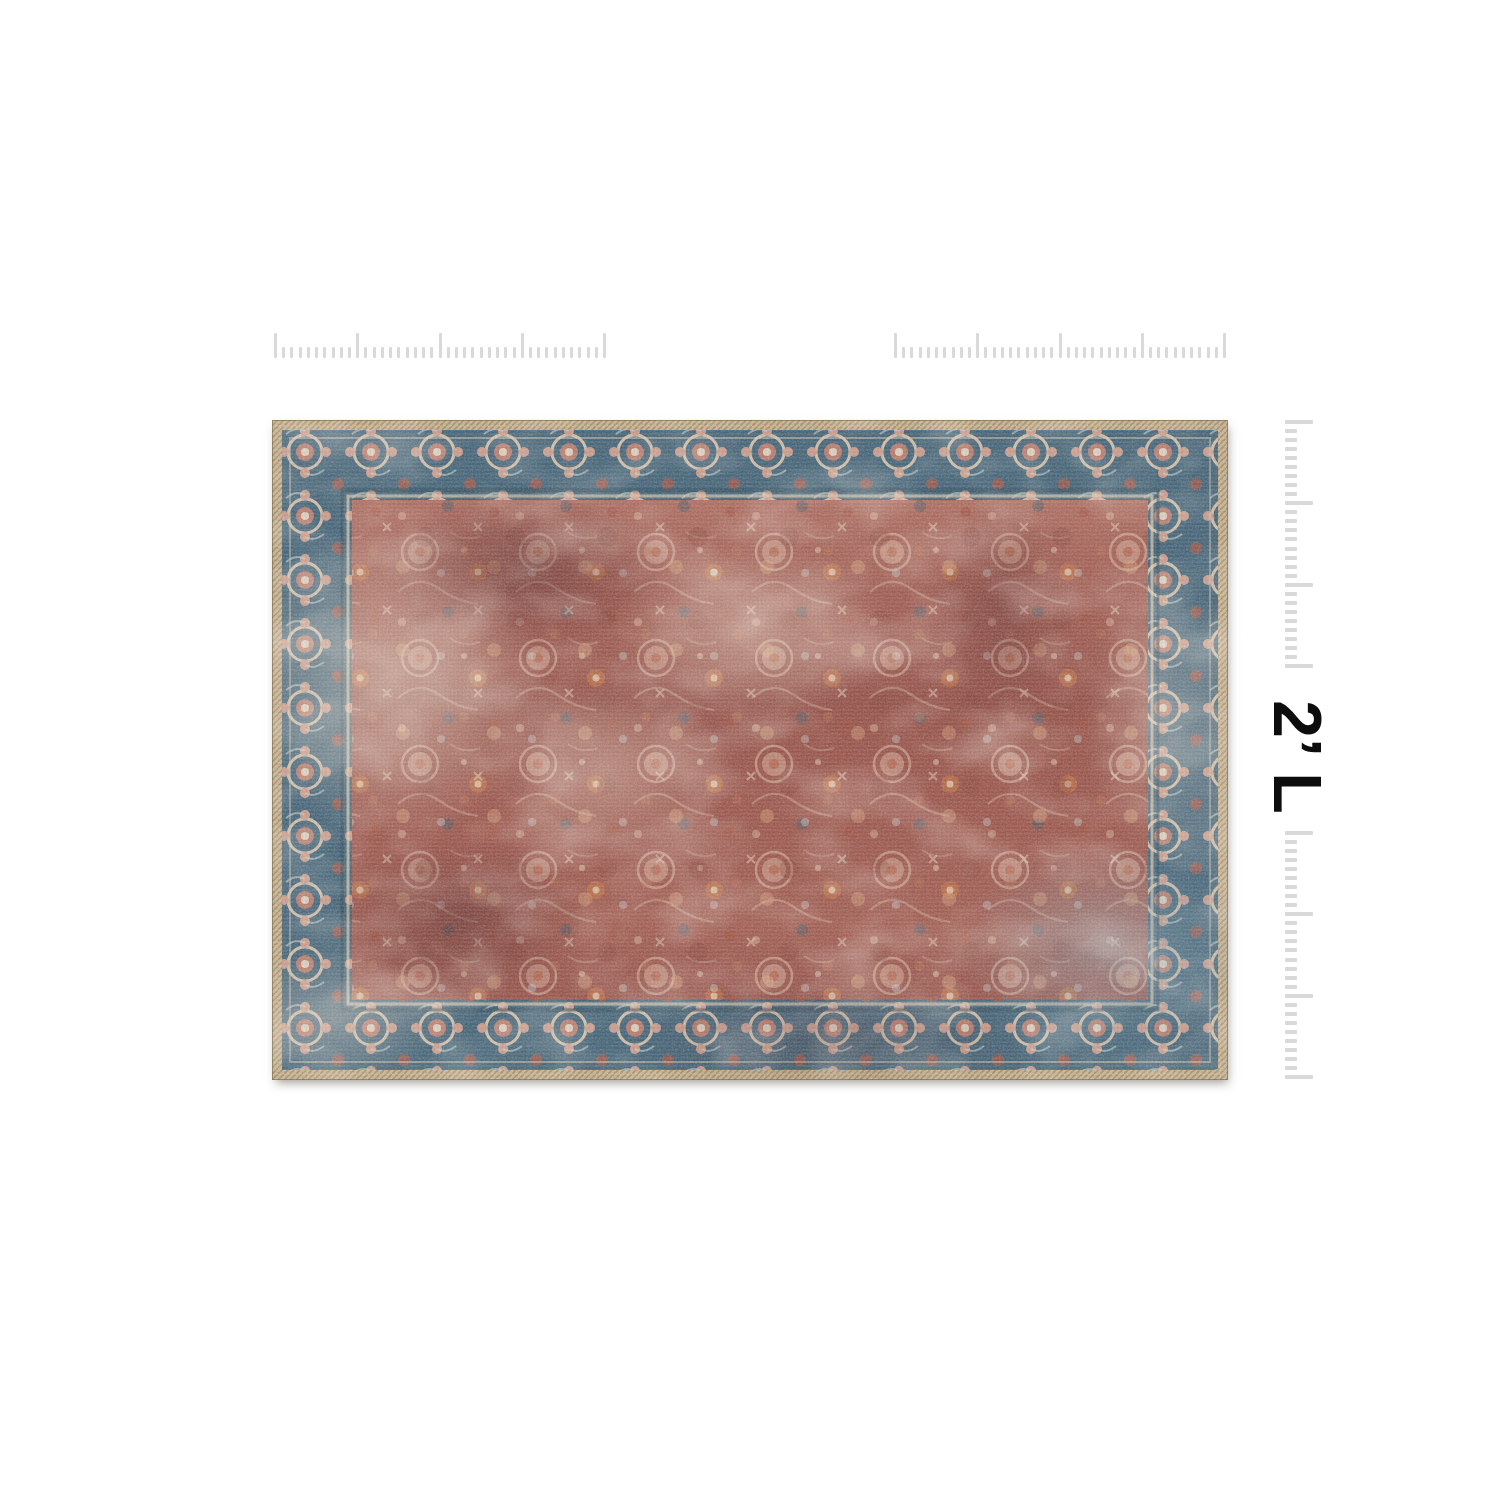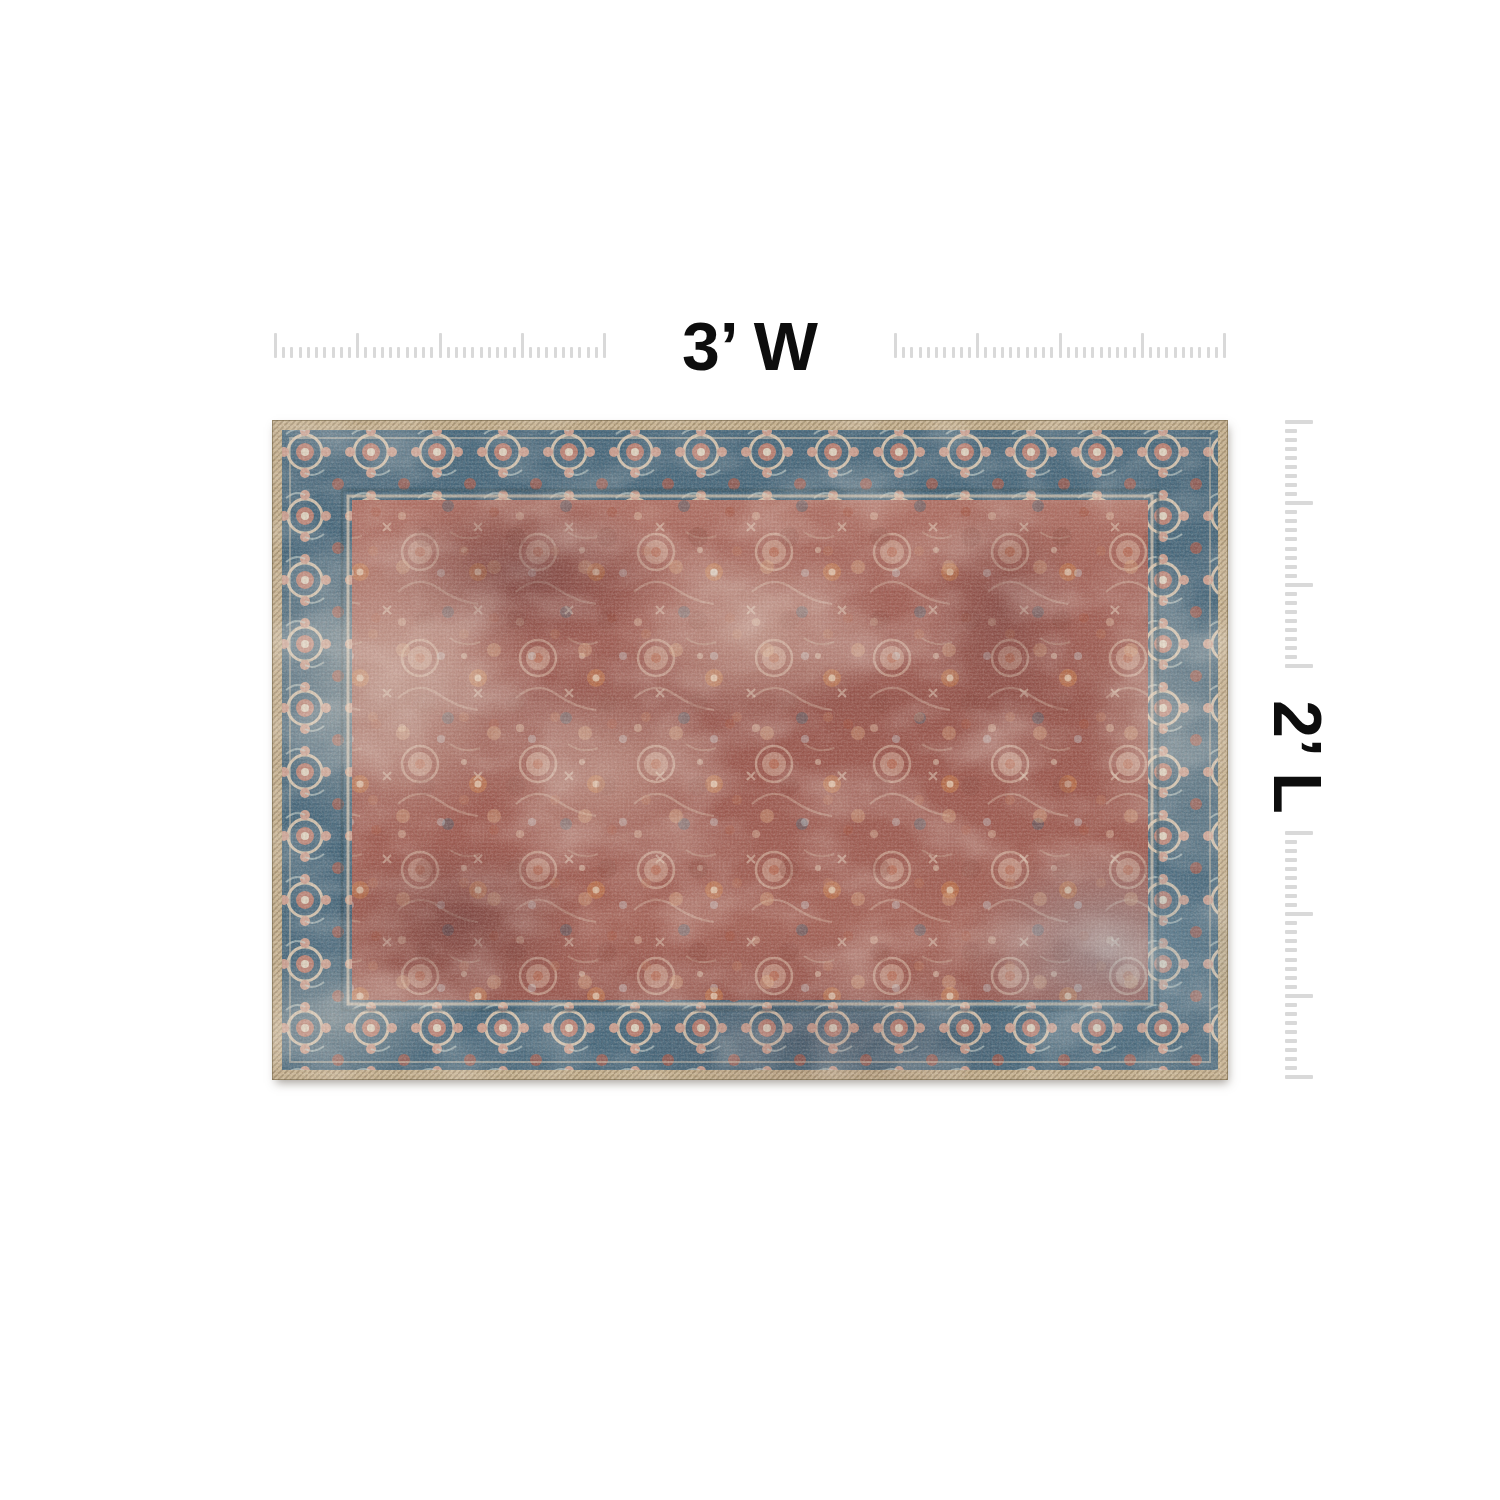--- a/index.html
+++ b/index.html
@@ -103,21 +103,20 @@
       <div class="tick h-minor" style="left: 271.425px;"></div>
       <div class="tick h-minor" style="left: 279.65px;"></div>
       <div class="tick h-minor" style="left: 287.875px;"></div>
       <div class="tick h-minor" style="left: 296.1px;"></div>
       <div class="tick h-minor" style="left: 304.325px;"></div>
       <div class="tick h-minor" style="left: 312.55px;"></div>
       <div class="tick h-minor" style="left: 320.775px;"></div>
       <div class="tick h-major" style="left: 329px;"></div>
     </div>
 
-  <div class="dim-label width">3’ W</div>
 
   <div class="h-ruler" style="left:894px;" id="h-ruler-right">
       <div class="tick h-major" style="left: 0px;"></div>
       <div class="tick h-minor" style="left: 8.225px;"></div>
       <div class="tick h-minor" style="left: 16.45px;"></div>
       <div class="tick h-minor" style="left: 24.675px;"></div>
       <div class="tick h-minor" style="left: 32.9px;"></div>
       <div class="tick h-minor" style="left: 41.125px;"></div>
       <div class="tick h-minor" style="left: 49.35px;"></div>
       <div class="tick h-minor" style="left: 57.575px;"></div>

